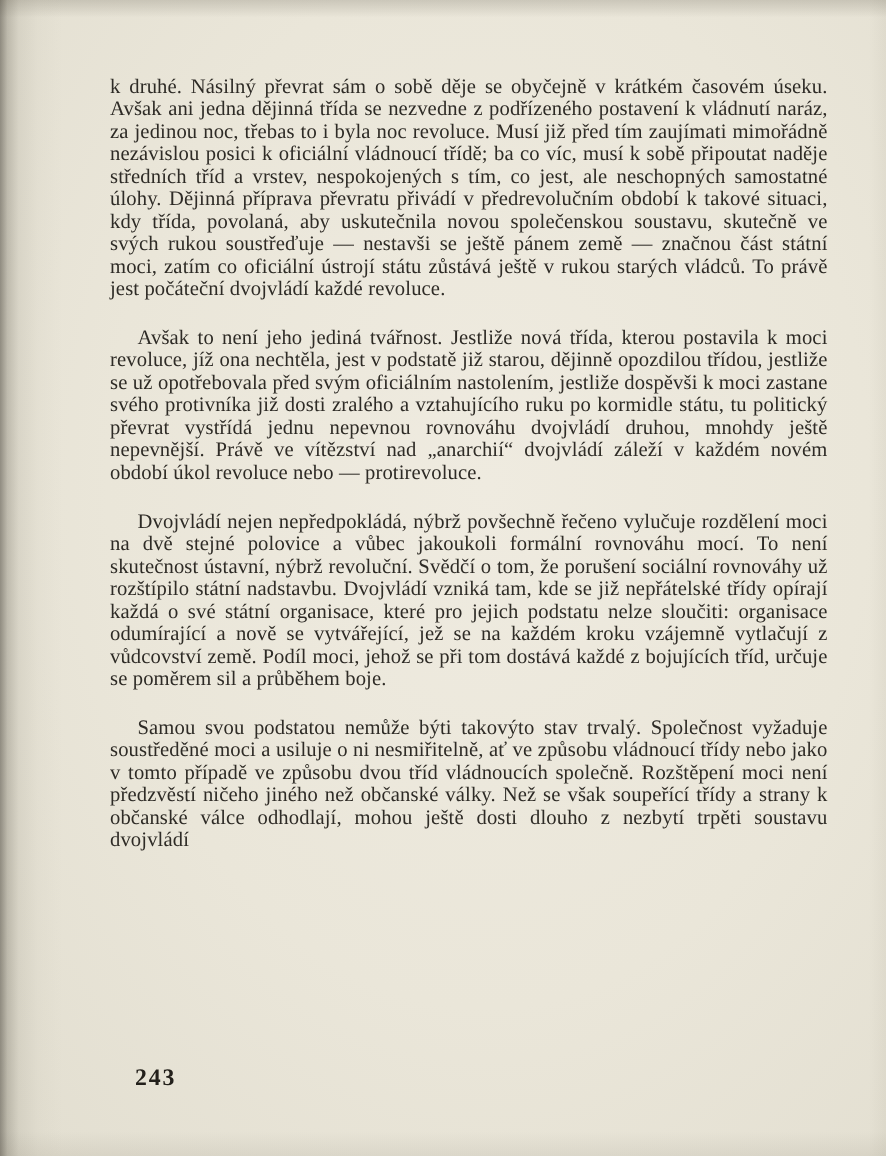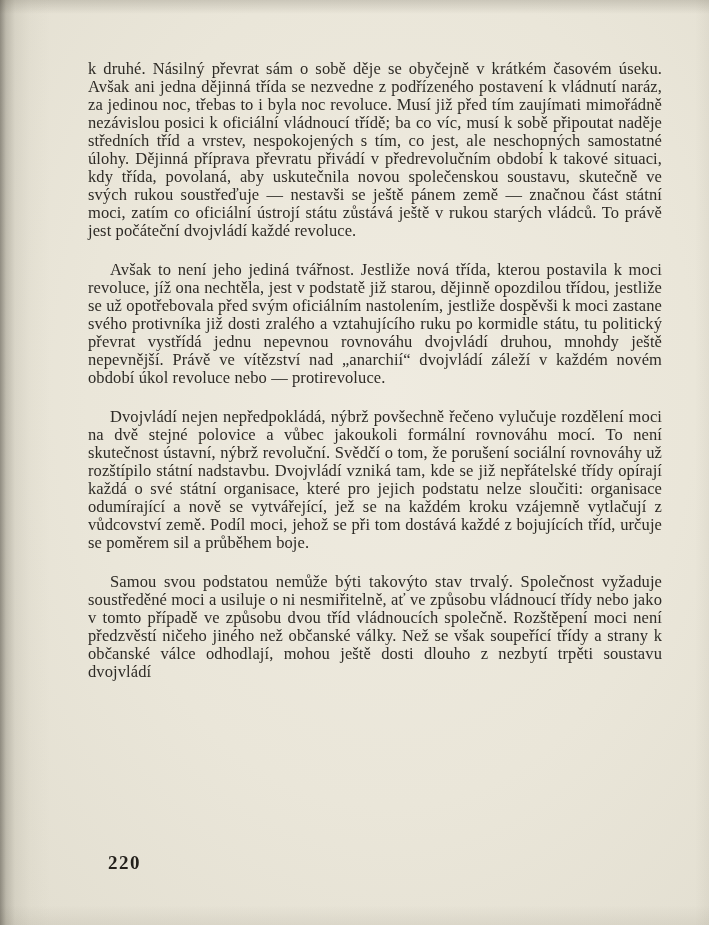--- a/index.html
+++ b/index.html
@@ -60,14 +60,14 @@
 </head>
 <body>
 
 <div class="scan-page">
   <div class="text-block">
     <p>k druhé. Násilný převrat sám o sobě děje se obyčejně v krátkém časovém úseku. Avšak ani jedna dějinná třída se nezvedne z podřízeného postavení k vládnutí naráz, za jedinou noc, třebas to i byla noc revoluce. Musí již před tím zaujímati mimořádně nezávislou posici k oficiální vládnoucí třídě; ba co víc, musí k sobě připoutat naděje středních tříd a vrstev, nespokojených s tím, co jest, ale neschopných samostatné úlohy. Dějinná příprava převratu přivádí v předrevolučním období k takové situaci, kdy třída, povolaná, aby uskutečnila novou společenskou soustavu, skutečně ve svých rukou soustřeďuje — nestavši se ještě pánem země — značnou část státní moci, zatím co oficiální ústrojí státu zůstává ještě v rukou starých vládců. To právě jest počáteční dvojvládí každé revoluce.</p>
     <p>Avšak to není jeho jediná tvářnost. Jestliže nová třída, kterou postavila k moci revoluce, jíž ona nechtěla, jest v podstatě již starou, dějinně opozdilou třídou, jestliže se už opotřebovala před svým oficiálním nastolením, jestliže dospěvši k moci zastane svého protivníka již dosti zralého a vztahujícího ruku po kormidle státu, tu politický převrat vystřídá jednu nepevnou rovnováhu dvojvládí druhou, mnohdy ještě nepevnější. Právě ve vítězství nad „anarchií“ dvojvládí záleží v každém novém období úkol revoluce nebo — protirevoluce.</p>
     <p>Dvojvládí nejen nepředpokládá, nýbrž povšechně řečeno vylučuje rozdělení moci na dvě stejné polovice a vůbec jakoukoli formální rovnováhu mocí. To není skutečnost ústavní, nýbrž revoluční. Svědčí o tom, že porušení sociální rovnováhy už rozštípilo státní nadstavbu. Dvojvládí vzniká tam, kde se již nepřátelské třídy opírají každá o své státní organisace, které pro jejich podstatu nelze sloučiti: organisace odumírající a nově se vytvářející, jež se na každém kroku vzájemně vytlačují z vůdcovství země. Podíl moci, jehož se při tom dostává každé z bojujících tříd, určuje se poměrem sil a průběhem boje.</p>
     <p>Samou svou podstatou nemůže býti takovýto stav trvalý. Společnost vyžaduje soustředěné moci a usiluje o ni nesmiřitelně, ať ve způsobu vládnoucí třídy nebo jako v tomto případě ve způsobu dvou tříd vládnoucích společně. Rozštěpení moci není předzvěstí ničeho jiného než občanské války. Než se však soupeřící třídy a strany k občanské válce odhodlají, mohou ještě dosti dlouho z nezbytí trpěti soustavu dvojvládí</p>
   </div>
-  <div class="page-number">220</div>
+  <div class="page-number">243</div>
 </div>
 
 </body></html>

